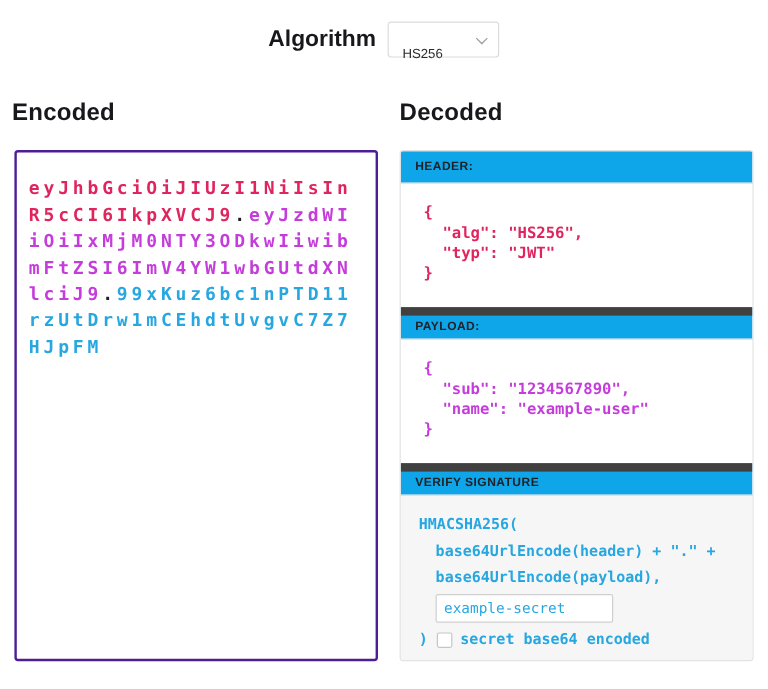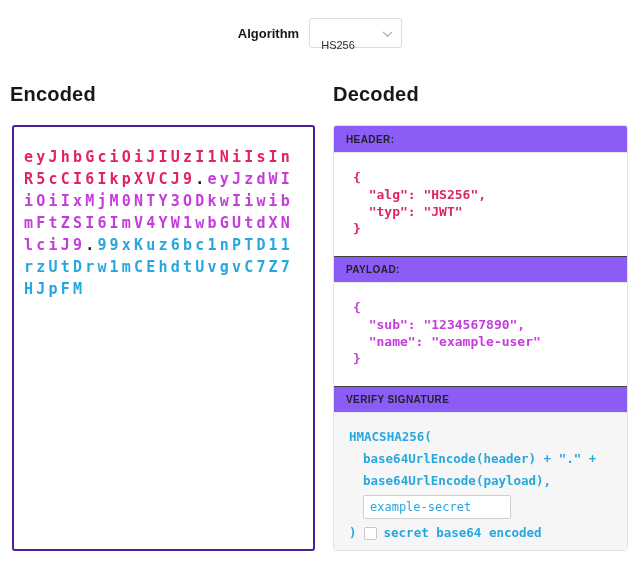--- a/index.html
+++ b/index.html
@@ -19,21 +19,21 @@
   
   .algo-row {
     position: absolute;
     top: 18px; left: 0; right: 0;
     display: flex;
     justify-content: center;
     align-items: center;
     gap: 10px;
   }
   .algo-label {
-    font-size: 13px;
+    font-size: 19px;
     font-weight: 700;
     color: #18181c;
   }
   .algo-select {
     width: 93px;
     height: 30px;
     border: 1px solid #dcdcdc;
     border-radius: 3px;
     background: #fff;
     display: flex;
@@ -103,23 +103,23 @@
     flex-direction: column;
     overflow: hidden;
   }
   .sec-bar {
     height: 27px;
     flex: 0 0 27px;
     display: flex;
     align-items: center;
     padding: 0 12px;
     border-bottom: 1px solid #e7e7e7;
-    background: #8b5cf6;
-  }
-  .sec-bar.mid { border-top: 1px solid #404040; }
+    background: #0ea5e9;
+  }
+  .sec-bar.mid { border-top: 7px solid #404040; }
   .sec-label {
     font-size: 10px;
     font-weight: 700;
     letter-spacing: 0.4px;
     color: #222226;
   }
   .sec-json {
     flex: 0 0 103px;
     padding: 16px 12px 0 19px;
     font-family: "DejaVu Sans Mono", "Liberation Mono", monospace;

